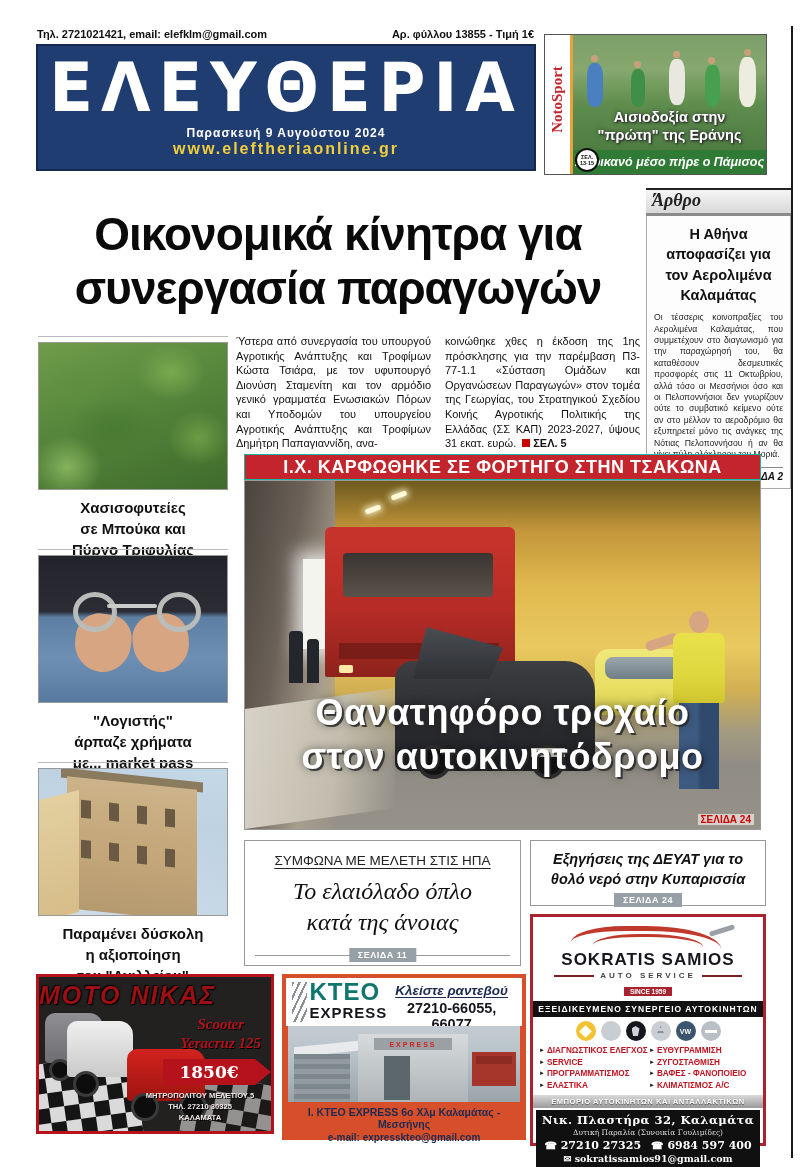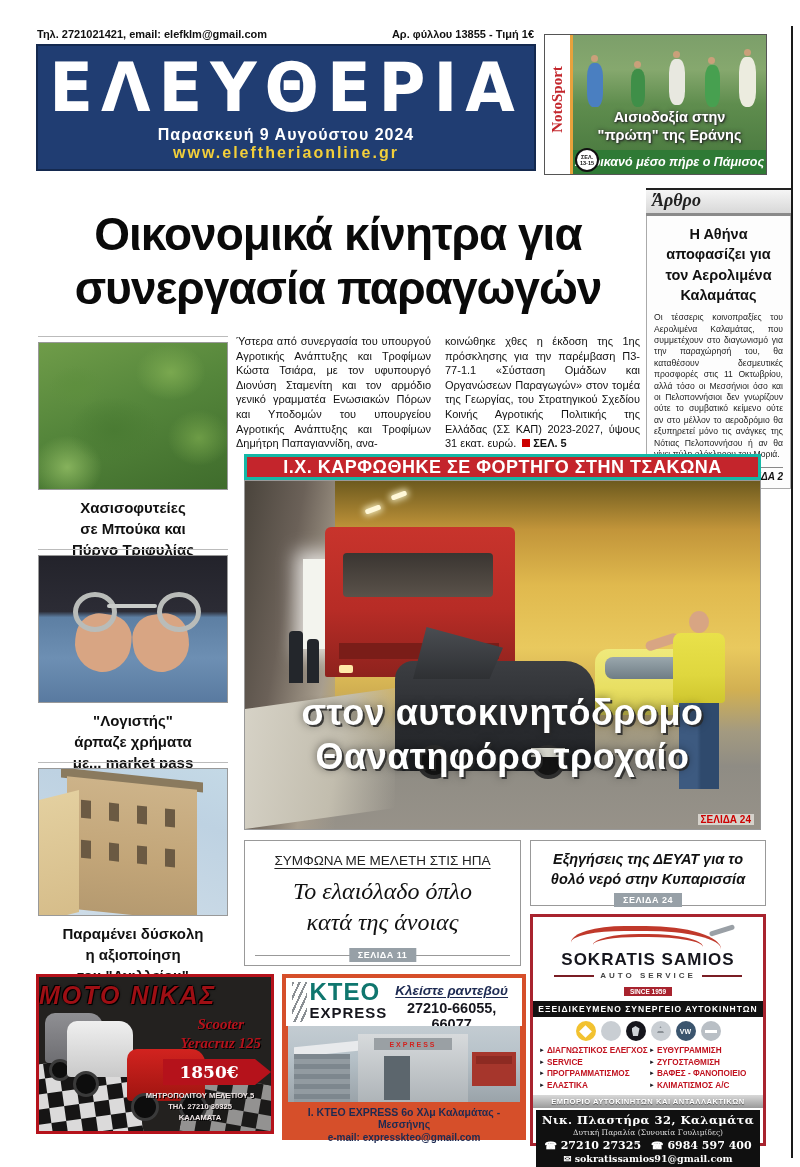--- a/index.html
+++ b/index.html
@@ -12,21 +12,21 @@
   .info-left{left:37px;}
   .info-right{right:266px;}
   .edge-line{left:791px;top:26px;width:2px;height:1132px;background:#1a1a1a;}
 
   
   .masthead{left:36px;top:44px;width:500px;height:127px;background:#203d72;
             border:2px solid #14294f;box-sizing:border-box;text-align:center;}
   .mast-title{margin-top:6px;color:#fff;font-size:64px;font-weight:bold;
               letter-spacing:8px;line-height:72px;transform:scaleY(1.05);
               font-family:"DejaVu Sans",sans-serif;}
-  .mast-date{color:#fff;font-size:16px;font-weight:bold;letter-spacing:1px;margin-top:2px;}
+  .mast-date{color:#fff;font-size:12px;font-weight:bold;letter-spacing:1px;margin-top:2px;}
   .mast-url{color:#f2cf3a;font-size:16px;font-weight:bold;letter-spacing:2px;}
 
   
   .notosport{left:544px;top:34px;width:223px;height:141px;border:1px solid #555;
              box-sizing:border-box;display:flex;background:#fff;}
   .ns-strip{width:25px;position:relative;background:#fff;border-right:3px solid #e8a23c;}
   .ns-strip span{position:absolute;left:-31px;top:56px;transform:rotate(-90deg);
                  transform-origin:center;display:block;width:86px;text-align:center;
                  color:#c3262c;font-weight:bold;font-size:15px;font-family:"Liberation Serif",serif;}
   .ns-main{flex:1;display:flex;flex-direction:column;}
@@ -95,21 +95,21 @@
   .bld-main{position:absolute;left:28px;top:14px;width:130px;height:132px;
             background:linear-gradient(180deg,#cdb389 0%,#c2a578 60%,#b59a70 100%);
             transform:skewY(6deg);}
   .bld-side{position:absolute;left:0px;top:26px;width:40px;height:122px;
             background:linear-gradient(180deg,#e3cf9f,#d6bd8a);transform:skewY(-14deg);}
   .bld-win{position:absolute;width:10px;height:18px;background:#6b5a43;}
   .bld-roof{position:absolute;left:22px;top:6px;width:142px;height:10px;background:#8a7a5e;transform:skewY(6deg);}
 
   
   .redbanner{left:244px;top:454px;width:517px;height:26px;background:#c4252c;
-             border:3px solid #14b8a6;box-sizing:border-box;display:flex;
+             border:1px solid #14b8a6;box-sizing:border-box;display:flex;
              align-items:center;justify-content:center;color:#fff;font-weight:bold;
              font-size:18px;letter-spacing:.5px;}
   .tunnel{left:244px;top:480px;width:517px;height:350px;border:1px solid #999;
           box-sizing:border-box;overflow:hidden;
           background:linear-gradient(180deg,#6d5a1e 0%,#c2953a 14%,#e0b94e 30%,#e9c95e 48%,#d2b052 60%,#a39a80 72%,#8f8c84 82%,#979289 100%);}
   .tn-leftwall{position:absolute;left:0;top:0;width:90px;height:100%;
       background:linear-gradient(100deg,#4a443c 0%,#6b6158 40%,#a89e8e 75%,rgba(0,0,0,0) 100%);}
   .tn-walk{position:absolute;left:0;bottom:0;width:150px;height:120px;
       background:linear-gradient(100deg,#d6d2c6 0%,#c2bdae 60%,rgba(0,0,0,0) 100%);
       transform:skewY(-8deg);transform-origin:left bottom;}
@@ -422,22 +422,22 @@
     </div>
     <div class="tn-person" style="left:44px;top:150px;width:14px;height:52px;"></div>
     <div class="tn-person" style="left:62px;top:158px;width:12px;height:44px;"></div>
     <div class="worker">
       <div class="w-head"></div>
       <div class="w-arm"></div>
       <div class="w-vest"></div>
       <div class="w-legs"></div>
     </div>
     <div class="tn-headline">
+      <div>Θανατηφόρο τροχαίο</div>
       <div>στον αυτοκινητόδρομο</div>
-      <div>Θανατηφόρο τροχαίο</div>
     </div>
     <div class="tn-ref">ΣΕΛΙΔΑ 24</div>
   </div>
 
   <div class="abs olive">
     <div class="olive-kicker">ΣΥΜΦΩΝΑ ΜΕ ΜΕΛΕΤΗ ΣΤΙΣ ΗΠΑ</div>
     <div class="olive-head">
       <div>Το ελαιόλαδο όπλο</div>
       <div>κατά της άνοιας</div>
     </div>

